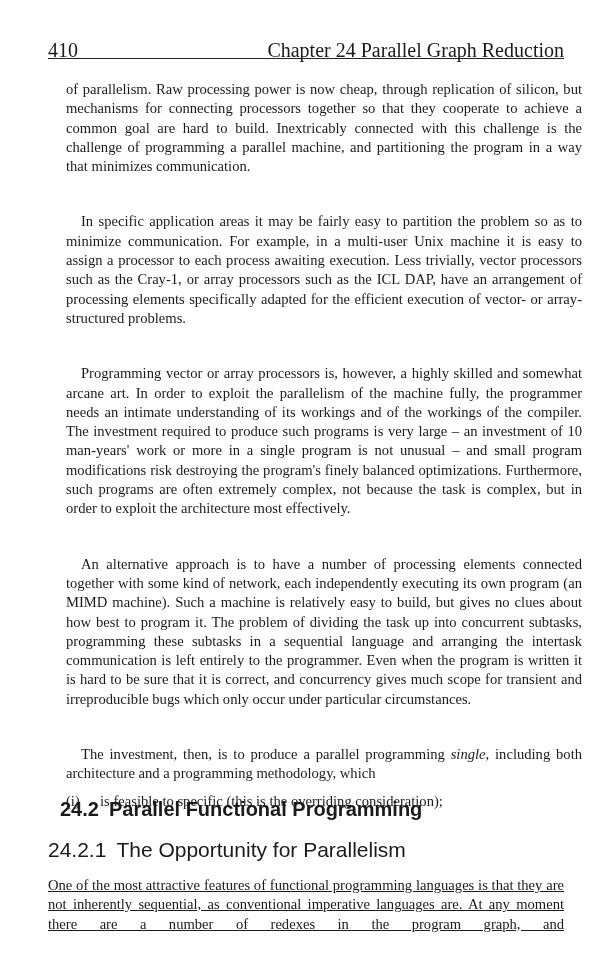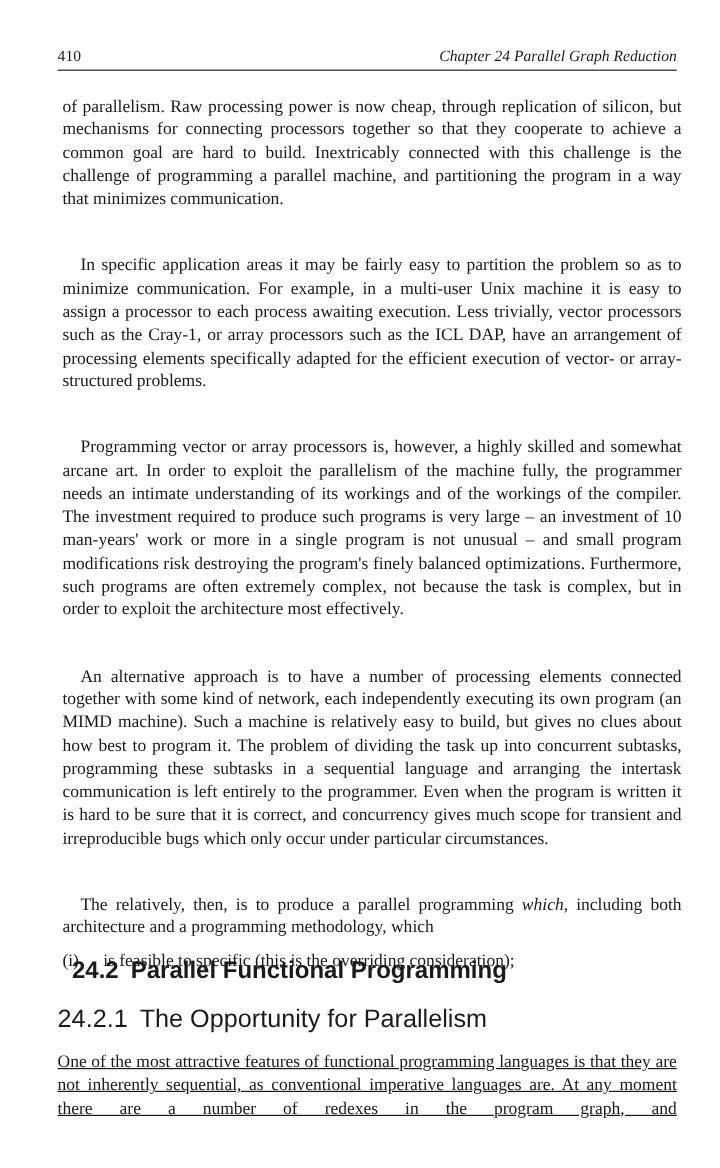--- a/index.html
+++ b/index.html
@@ -1,26 +1,26 @@
 <!DOCTYPE html>
 <html><head>
 <meta charset="utf-8">
 <style>
   html, body { margin: 0; padding: 0; background: #ffffff; }
   body { width: 600px; height: 973px; position: relative; overflow: hidden; color: #1a1a1a; }
   .page { position: absolute; left: 48px; top: 0; width: 516px; }
   .running-head {
     position: absolute; left: 0; top: 36px; width: 516px; height: 22px;
     border-bottom: 1.5px solid #222;
-    font-family: "Liberation Serif", serif; font-size: 13px;
+    font-family: "Liberation Serif", serif; font-size: 20px;
   }
   .folio { position: absolute; left: 0; top: 3px; }
-  .chapter-title { position: absolute; right: 0; top: 3px; font-style: italic; }
+  .chapter-title { position: absolute; right: 0; top: 3px; }
   .body-text {
-    position: absolute; left: 4px; top: 80px; width: 516px;
+    position: absolute; left: 18px; top: 80px; width: 516px;
     font-family: "Liberation Serif", serif; font-size: 14.6px; line-height: 19.3px;
     text-align: justify; text-align-last: left;
   }
   .para { margin: 0; }
   .para.indent { text-indent: 15px; margin-top: 36px; }
   .list { margin: 8px 0 0 0; padding: 0; list-style: none; }
   .list-item { position: relative; padding-left: 34px; }
   .list-item .num { position: absolute; left: 0; width: 30px; text-align: right; }
   .section-heading {
     position: absolute; left: 12px; top: 798px;
@@ -47,21 +47,21 @@
   <div class="running-head">
     <span class="folio">410</span>
     <span class="chapter-title">Chapter 24  Parallel Graph Reduction</span>
   </div>
 
   <div class="body-text">
     <p class="para">of parallelism. Raw processing power is now cheap, through replication of silicon, but mechanisms for connecting processors together so that they cooperate to achieve a common goal are hard to build. Inextricably connected with this challenge is the challenge of programming a parallel machine, and partitioning the program in a way that minimizes communication.</p>
     <p class="para indent">In specific application areas it may be fairly easy to partition the problem so as to minimize communication. For example, in a multi-user Unix machine it is easy to assign a processor to each process awaiting execution. Less trivially, vector processors such as the Cray-1, or array processors such as the ICL DAP, have an arrangement of processing elements specifically adapted for the efficient execution of vector- or array-structured problems.</p>
     <p class="para indent">Programming vector or array processors is, however, a highly skilled and somewhat arcane art. In order to exploit the parallelism of the machine fully, the programmer needs an intimate understanding of its workings and of the workings of the compiler. The investment required to produce such programs is very large – an investment of 10 man-years' work or more in a single program is not unusual – and small program modifications risk destroying the program's finely balanced optimizations. Furthermore, such programs are often extremely complex, not because the task is complex, but in order to exploit the architecture most effectively.</p>
     <p class="para indent">An alternative approach is to have a number of processing elements connected together with some kind of network, each independently executing its own program (an MIMD machine). Such a machine is relatively easy to build, but gives no clues about how best to program it. The problem of dividing the task up into concurrent subtasks, programming these subtasks in a sequential language and arranging the intertask communication is left entirely to the programmer. Even when the program is written it is hard to be sure that it is correct, and concurrency gives much scope for transient and irreproducible bugs which only occur under particular circumstances.</p>
-    <p class="para indent"><span>The relatively, then, is to produce a parallel programming </span><em>which</em><span>, including both architecture and a programming methodology, which</span></p>
+    <p class="para indent"><span>The investment, then, is to produce a parallel programming </span><em>single</em><span>, including both architecture and a programming methodology, which</span></p>
 
     <ul class="list">
       <li class="list-item">
         <span class="num">(i)</span>
         <span>is feasible to specific (this is the overriding consideration);</span>
       </li>
     </ul>
   </div>
 
   <div class="section-heading">

